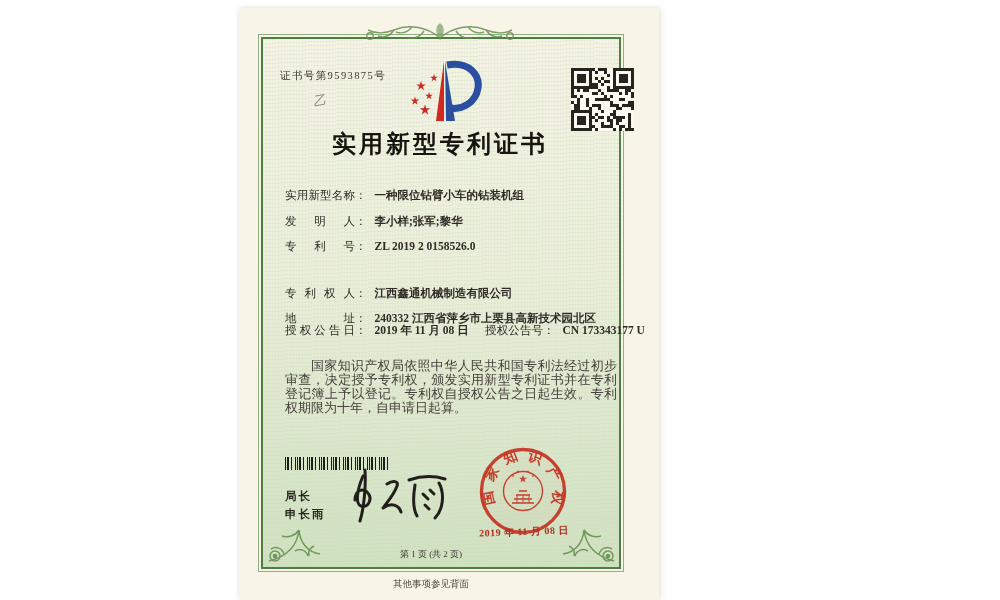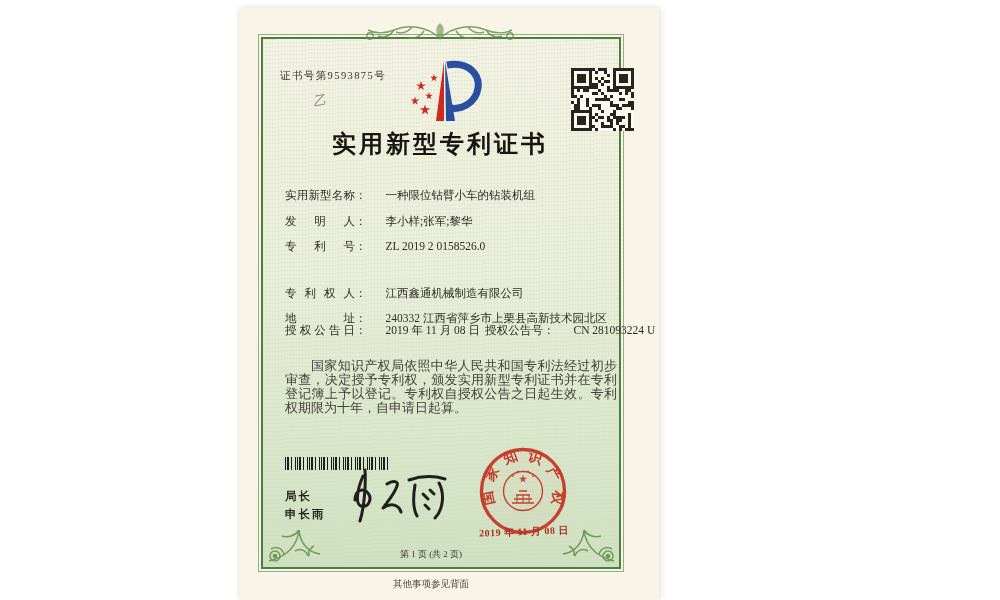--- a/index.html
+++ b/index.html
@@ -26,21 +26,21 @@
   .penmark{position:absolute;left:74px;top:84px;font-size:13px;color:#8c897d;transform:rotate(-10deg);font-style:italic;}
   .logo{position:absolute;left:171px;top:50px;}
   .qr{position:absolute;left:332px;top:60px;width:63px;height:63px;background:#fbf9f0;z-index:5;}
   .qr i{position:absolute;width:3px;height:3px;background:#25241f;}
   .qf{position:absolute;width:15px;height:15px;border:3px solid #25241f;background:#fbf9f0;}
   .qc{position:absolute;left:3px;top:3px;width:9px;height:9px;background:#25241f;display:block;}
   .title{position:absolute;left:22px;top:120px;width:358px;text-align:center;
          font-size:24px;font-weight:bold;letter-spacing:3px;color:#17150f;}
   .field-row{position:absolute;left:46px;width:332px;font-size:11.5px;color:#2f2b26;white-space:nowrap;}
   .flabel{display:inline-block;width:70px;text-align:justify;text-align-last:justify;}
-  .fvalue{margin-left:19px;}
+  .fvalue{margin-left:8px;font-weight:bold;}
   .g2{position:absolute;left:200px;top:0;}
   .g2 .flabel{width:58px;}
   .body-text{position:absolute;left:46px;top:351px;width:332px;font-size:13px;line-height:14px;
              color:#45403a;text-align:justify;}
   .body-text p{margin:0;text-indent:2em;}
   .barcode{position:absolute;left:46px;top:449px;width:106px;height:13px;
     background:repeating-linear-gradient(90deg,#1c1c1c 0 1px,rgba(0,0,0,0) 1px 2px,
       #1c1c1c 2px 4px,rgba(0,0,0,0) 4px 6px,#1c1c1c 6px 7px,rgba(0,0,0,0) 7px 10px,
       #1c1c1c 10px 11px,rgba(0,0,0,0) 11px 12px);}
   .signer-title{position:absolute;left:46px;top:481px;font-size:11.5px;font-weight:600;letter-spacing:2px;color:#2a2722;}
@@ -261,21 +261,21 @@
   </div>
   <div class="field-row" style="top:278px">
     <span class="flabel">专利权人</span><span>：</span><span class="fvalue">江西鑫通机械制造有限公司</span>
   </div>
   <div class="field-row" style="top:303px">
     <span class="flabel">地址</span><span>：</span><span class="fvalue">240332 江西省萍乡市上栗县高新技术园北区</span>
   </div>
   <div class="field-row" style="top:315px">
     <span class="flabel">授权公告日</span><span>：</span><span class="fvalue">2019 年 11 月 08 日</span>
     <span class="g2">
-      <span class="flabel">授权公告号</span><span>：</span><span class="fvalue">CN 281093224 U</span>
+      <span class="flabel">授权公告号</span><span>：</span><span class="fvalue">CN 173343177 U</span>
     </span>
   </div>
 
   <div class="body-text">
     <p>国家知识产权局依照中华人民共和国专利法经过初步审查，决定授予专利权，颁发实用新型专利证书并在专利登记簿上予以登记。专利权自授权公告之日起生效。专利权期限为十年，自申请日起算。</p>
   </div>
 
   <div class="barcode"></div>
   <div class="signer-title">局长</div>
   <div class="signer-name">申长雨</div>

